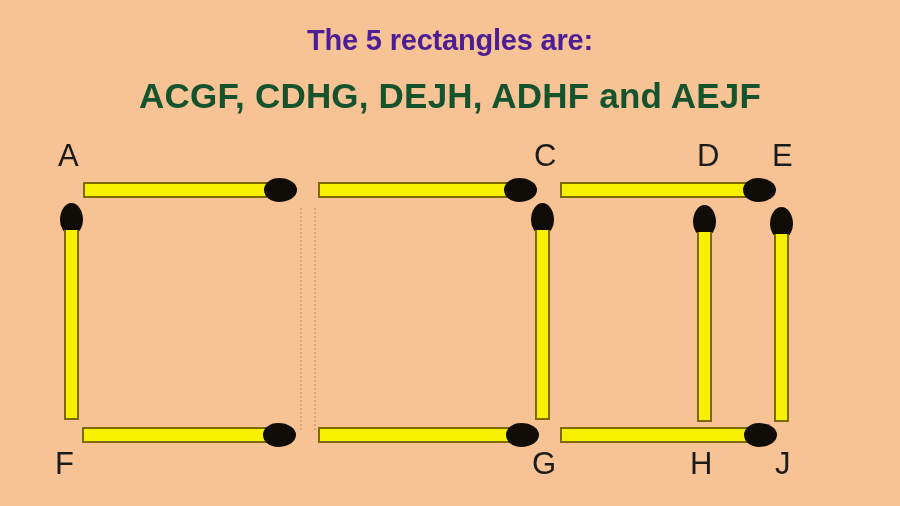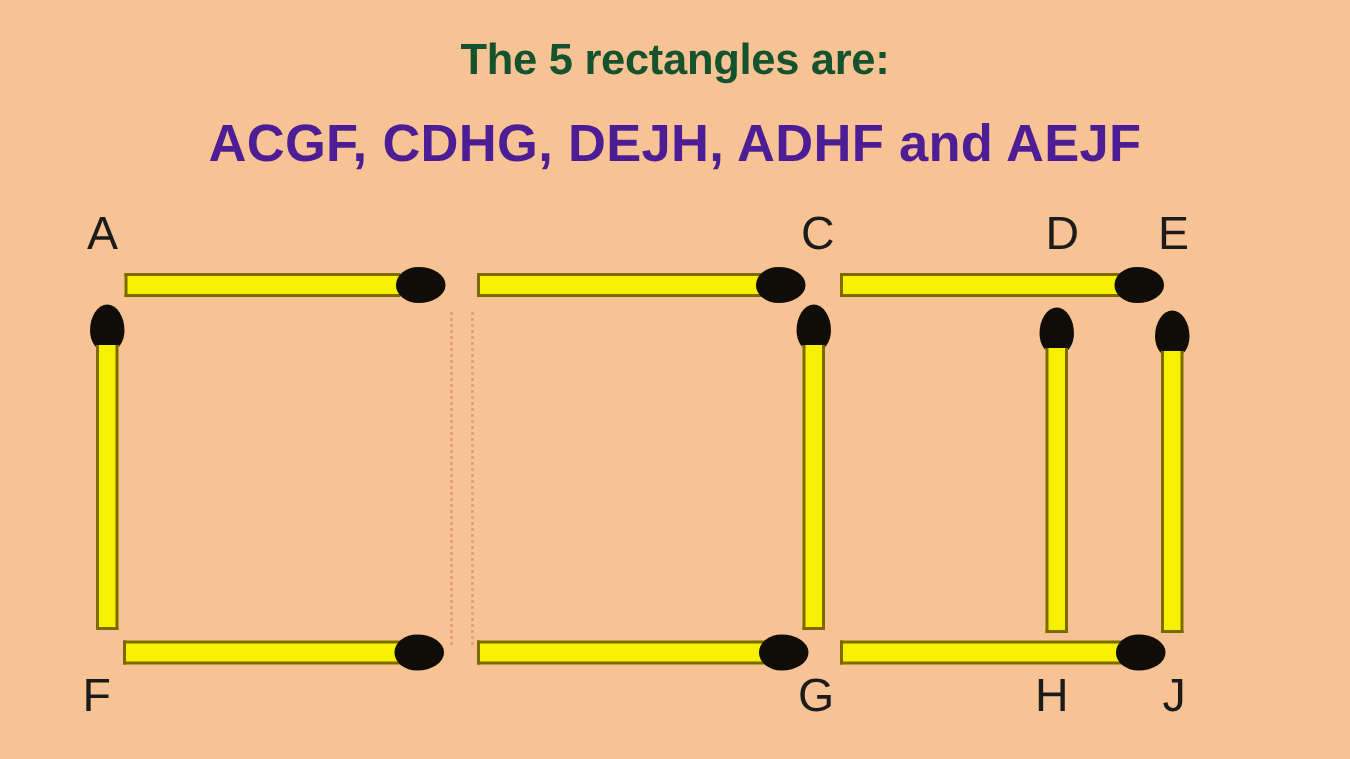--- a/index.html
+++ b/index.html
@@ -20,32 +20,32 @@
   }
   
   #title-line {
     position: absolute;
     left: 0;
     top: 24px;
     width: 900px;
     text-align: center;
     font-size: 29px;
     font-weight: bold;
-    color: #14532d;
+    color: #4c1d95;
     letter-spacing: -0.2px;
   }
   #answer-line {
     position: absolute;
     left: 0;
     top: 76px;
     width: 900px;
     text-align: center;
     font-size: 35px;
     font-weight: bold;
-    color: #4c1d95;
+    color: #14532d;
     letter-spacing: 0.2px;
   }
   
   .match {
     position: absolute;
   }
   .stick-h {
     position: absolute;
     background: #f7f000;
     border-top: 2px solid #7c6a00;

